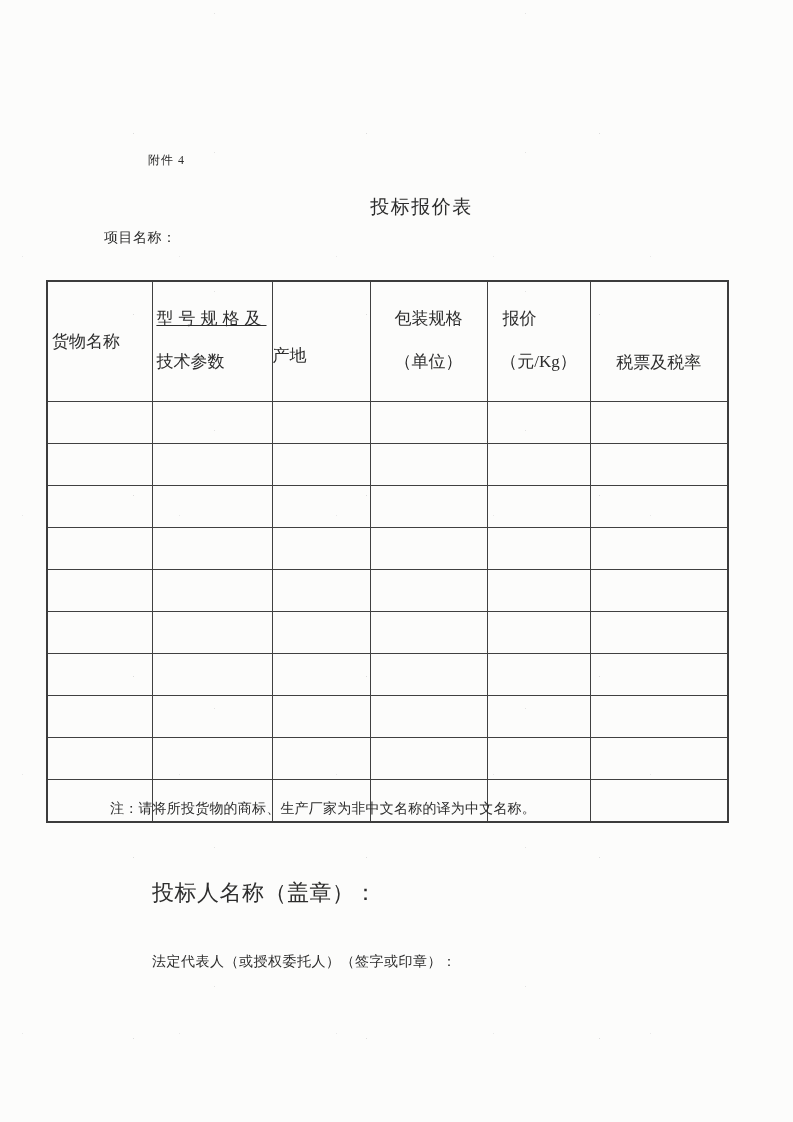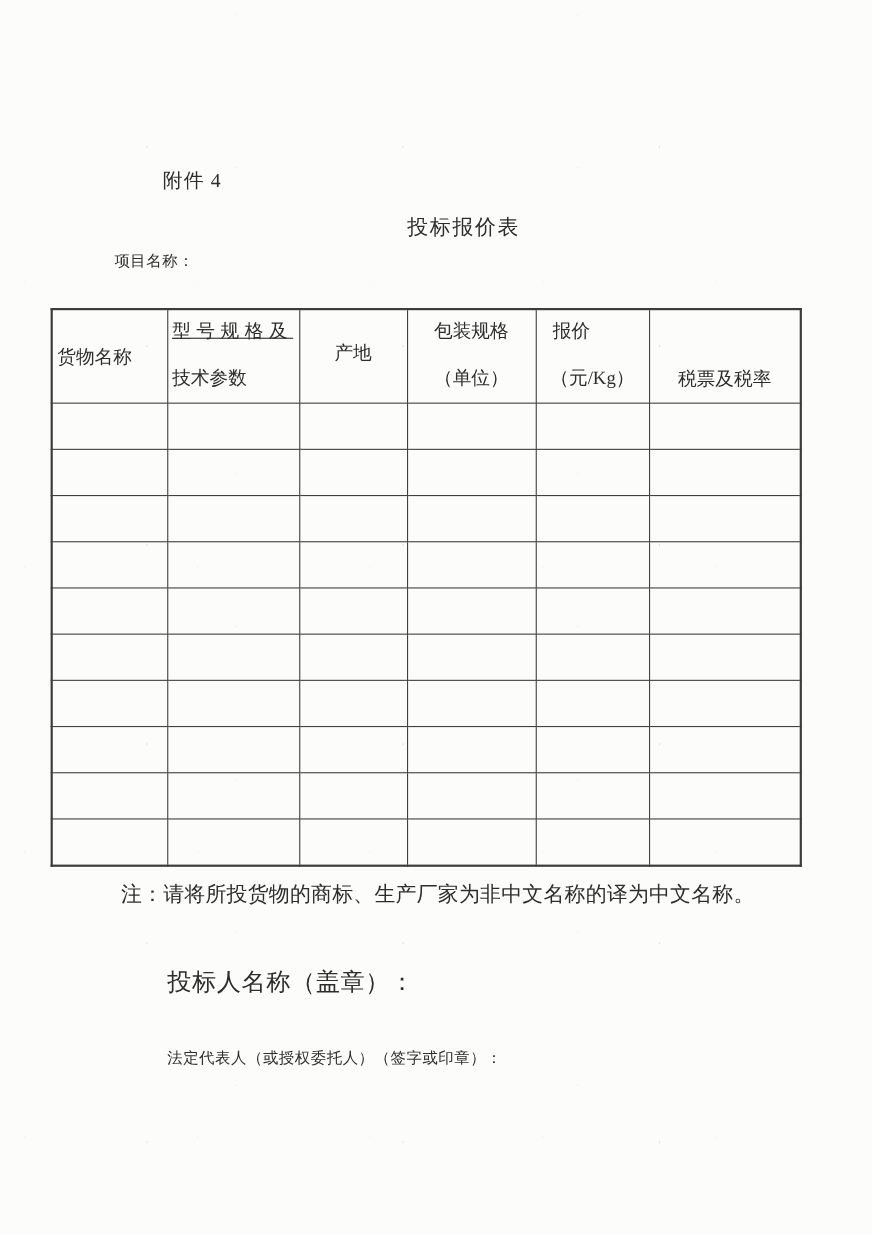--- a/index.html
+++ b/index.html
@@ -15,21 +15,21 @@
       radial-gradient(circle, #e8e8e8 0.6px, transparent 0.9px),
       radial-gradient(circle, #e2e2e2 0.5px, transparent 0.8px);
     background-size: 233px 181px, 157px 259px, 311px 139px;
     background-position: 17px 43px, 101px 127px, 59px 83px;
     color:#2d2d2d;
     overflow:hidden;
   }
 
   .attachment {
     position:absolute; left:148px; top:152px;
-    font-size:18px; letter-spacing:1px;
+    font-size:12px; letter-spacing:1px;
   }
   .doc-title {
     position:absolute; left:0; right:0; top:194px;
     text-align:center; transform:translateX(25px);
     font-size:19px; letter-spacing:1.5px;
   }
   .project-label {
     position:absolute; left:104px; top:229px;
     font-size:14px; letter-spacing:0.5px;
   }
@@ -48,30 +48,30 @@
     vertical-align:middle;
   }
   .quote-table thead tr { height:84px; }
   .quote-table tbody tr { height:42px; }
   .quote-table thead th { padding:0; }
 
   .hcell { display:flex; height:84px; }
   .hc-goods  { align-items:center; padding-left:4px;text-align:right; }
   .hc-model  { flex-direction:column; justify-content:space-between; padding:7px 2px 11px 4px; text-align:left; }
   .hc-model .l1 { letter-spacing:5px; white-space:nowrap;text-decoration:underline; }
-  .hc-origin { align-items:center; justify-content:center; padding-bottom:8px; }
+  .hc-origin { align-items:center; padding-bottom:8px;margin-top:35px; }
   .hc-pack   { flex-direction:column; justify-content:space-between; padding:7px 0 11px 0; text-align:center; }
   .hc-price  { flex-direction:column; justify-content:space-between; padding:7px 0 11px 0; }
   .hc-price .l1 { padding-left:15px; text-align:left; }
   .hc-price .l2 { text-align:center; }
   .hc-tax    { align-items:flex-end; justify-content:center; padding-bottom:10px; }
 
   .note {
     position:absolute; left:110px; top:800px;
-    font-size:19px; letter-spacing:0.2px;
+    font-size:14px; letter-spacing:0.2px;
   }
   .bidder-label {
     position:absolute; left:152px; top:878px;
     font-size:22px; letter-spacing:0.5px;
   }
   .legal-label {
     position:absolute; left:152px; top:953px;
     font-size:14px; letter-spacing:0.5px;
   }
 </style>

